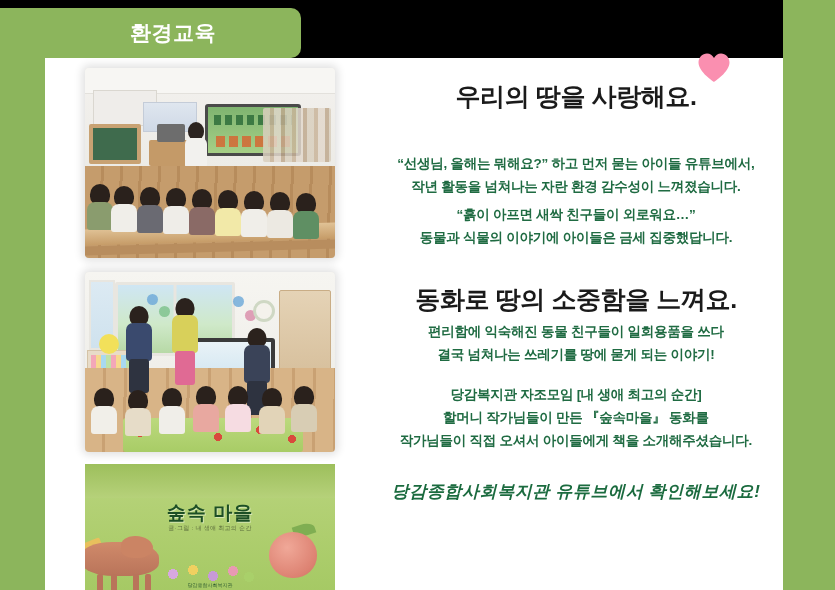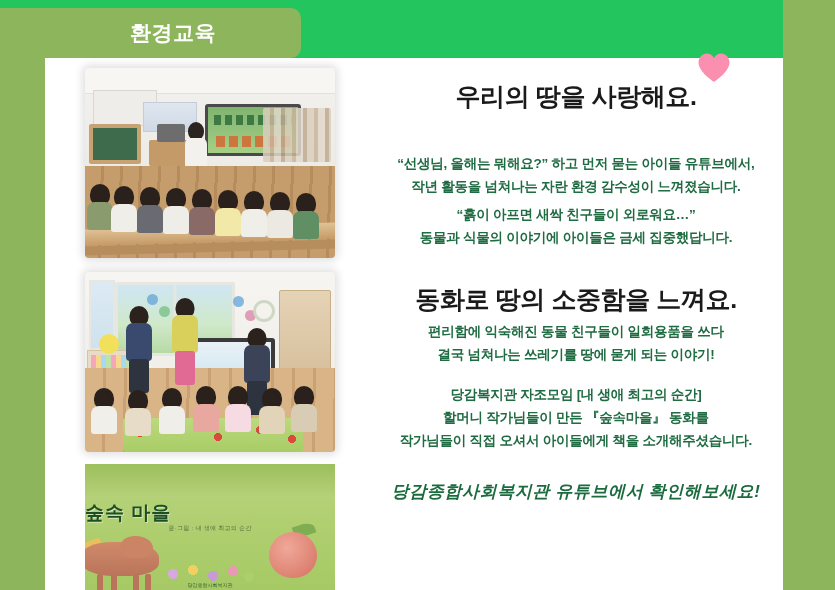--- a/index.html
+++ b/index.html
@@ -10,21 +10,21 @@
     height: 590px;
     overflow: hidden;
     background: #ffffff;
     font-family: "Liberation Sans", "DejaVu Sans", sans-serif;
   }
 
   #page {
     position: relative;
     width: 835px;
     height: 590px;
-    background: #22c55e;
+    background: #000000;
   }
 
   
   .bar-left {
     position: absolute;
     left: 0; top: 8px;
     width: 45px; height: 582px;
     background: #8CB55C;
   }
   .bar-right {
@@ -329,21 +329,21 @@
     width: 250px; height: 130px;
     background: linear-gradient(#b9d47e 0%, #aece6e 55%, #a5c964 100%);
     overflow: hidden;
   }
   .book-branches {
     position: absolute; left: 0; top: 0; width: 100%; height: 34px;
     background: linear-gradient(#9dbf5c,#b6d17a);
   }
   .book-title {
     position: absolute; left: 0; right: 0; top: 36px;
-    text-align: left;
+    text-align: center;
     color: #1d4f25;
     font-size: 19px;
     font-weight: bold;
     letter-spacing: 1px;
     text-shadow: 1px 1px 0 rgba(255,255,255,.45);
   }
   .book-sub {
     position: absolute; left: 0; right: 0; top: 60px;
     text-align: center;
     color: #5a6b3b;

